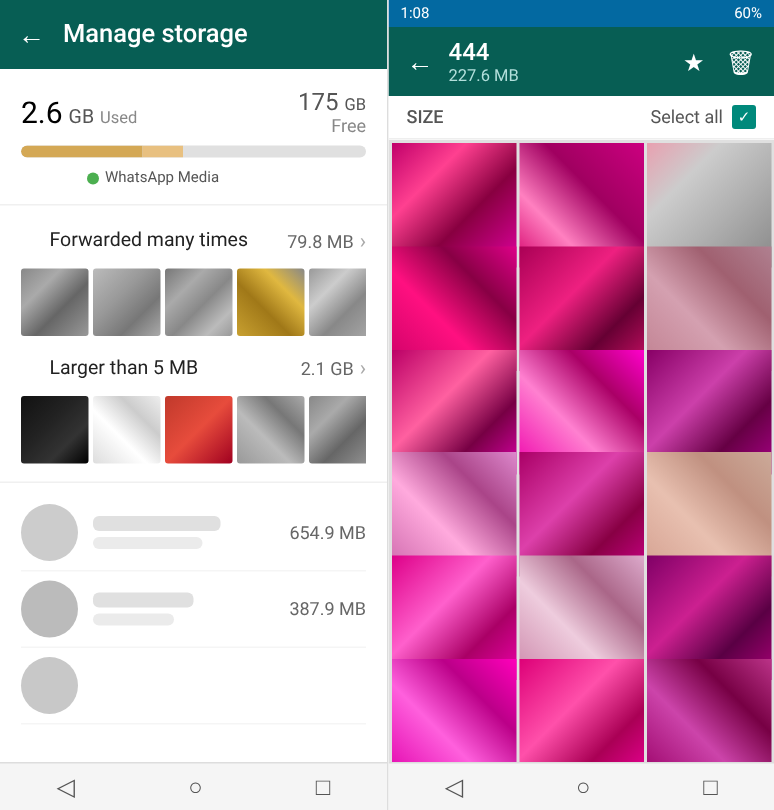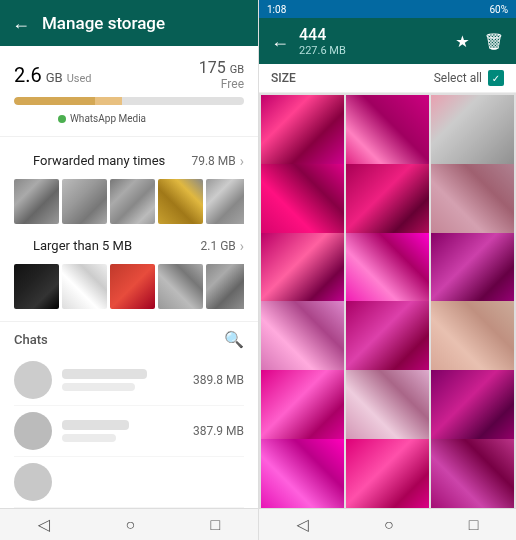--- a/index.html
+++ b/index.html
@@ -528,32 +528,28 @@
         <div class="thumb thumb-large-2"></div>
         <div class="thumb thumb-large-3"></div>
         <div class="thumb thumb-large-4"></div>
         <div class="thumb thumb-large-5"></div>
       </div>
     </div>
 
     <div class="divider"></div>
 
     <div class="chats-section">
-      <div class="chats-header">
-        <span class="chats-title">Chats</span>
-        <span class="search-icon-btn">🔍</span>
-      </div>
 
       <div class="chat-item">
         <div class="chat-avatar avatar-1"></div>
         <div class="chat-name-area">
           <div class="chat-name-bar" style="width:70%;"></div>
           <div class="chat-sub-bar"></div>
         </div>
-        <span class="chat-size">389.8 MB</span>
+        <span class="chat-size">654.9 MB</span>
       </div>
 
       <div class="chat-item">
         <div class="chat-avatar avatar-2"></div>
         <div class="chat-name-area">
           <div class="chat-name-bar" style="width:55%;"></div>
           <div class="chat-sub-bar" style="width:45%;"></div>
         </div>
         <span class="chat-size">387.9 MB</span>
       </div>

